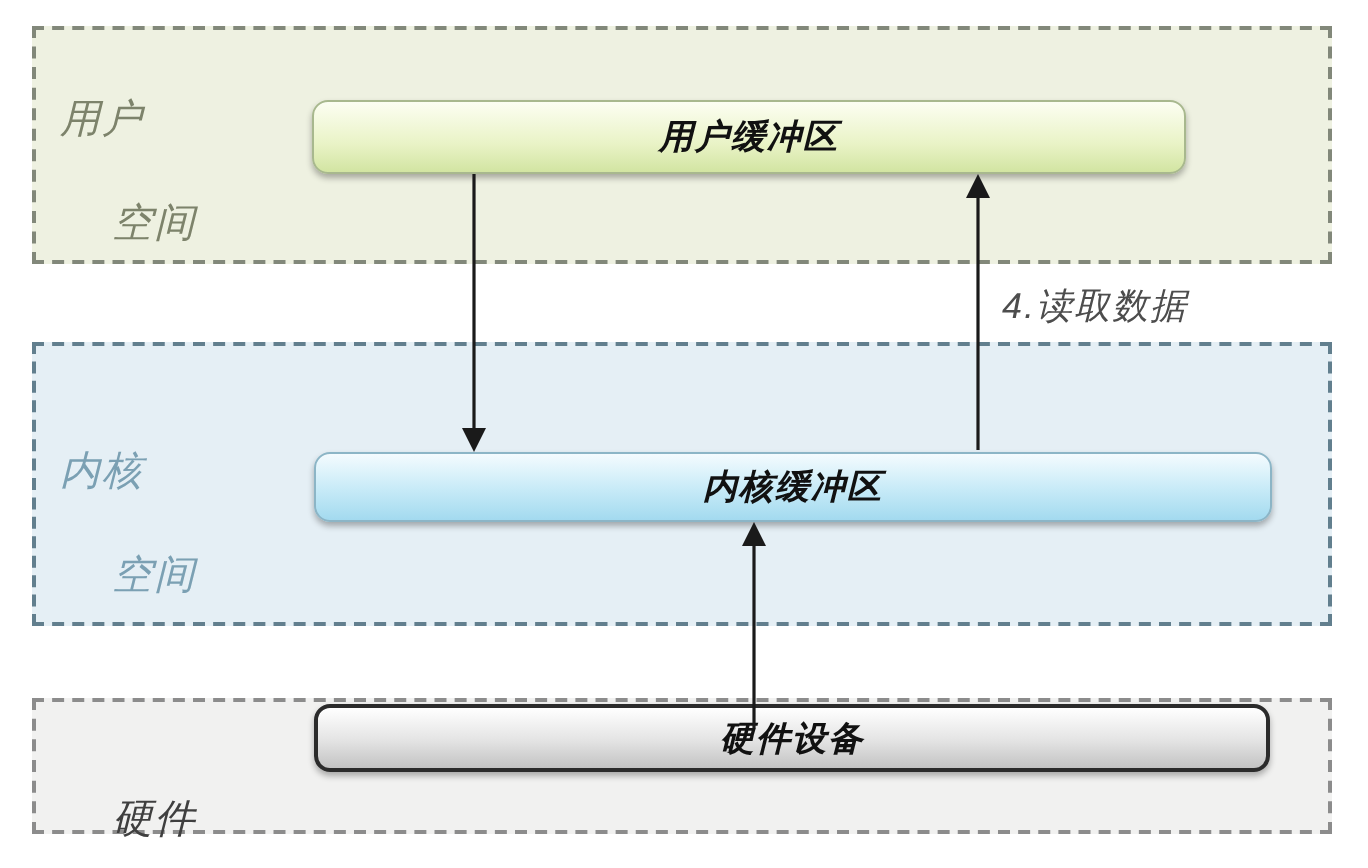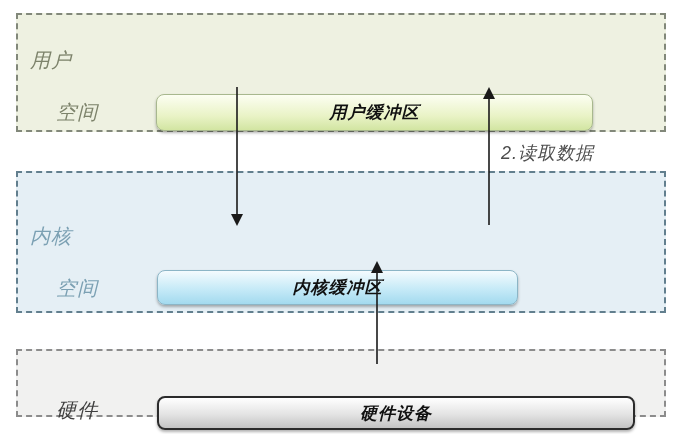--- a/index.html
+++ b/index.html
@@ -57,30 +57,29 @@
     box-sizing: border-box;
     border-radius: 8px;
     display: flex;
     align-items: center;
     justify-content: center;
     font-size: 17px;
     font-weight: 600;
     color: var(--box-text);
     letter-spacing: 1px;
     box-shadow: 0 2px 3px rgba(0,0,0,0.30);
-    margin-top: 44px;
   }
   .box-user {
     left: 156px; top: 50px; width: 437px; height: 37px;
     border: 1px solid var(--user-box-border);
     background: linear-gradient(to bottom,
       var(--user-box-top), var(--user-box-mid) 60%, var(--user-box-bottom));
   }
   .box-kernel {
-    left: 157px; top: 226px; width: 361px; height: 35px;
+    left: 157px; top: 226px; width: 479px; height: 35px;
     border: 1px solid var(--kernel-box-border);
     background: linear-gradient(to bottom,
       var(--kernel-box-top), var(--kernel-box-mid) 55%, var(--kernel-box-bottom));
   }
   .box-hw {
     left: 157px; top: 352px; width: 478px; height: 34px;
     border: 2px solid var(--hw-box-border);
     background: linear-gradient(to bottom,
       var(--hw-box-top), var(--hw-box-mid) 55%, var(--hw-box-bottom));
   }
@@ -141,15 +140,15 @@
     <line class="arrow-line" x1="237" y1="87" x2="237" y2="216"></line>
     <polygon class="arrow-head" points="231,214 243,214 237,226"></polygon>
 
     <line class="arrow-line" x1="489" y1="225" x2="489" y2="97"></line>
     <polygon class="arrow-head" points="483,99 495,99 489,87"></polygon>
 
     <line class="arrow-line" x1="377" y1="364" x2="377" y2="271"></line>
     <polygon class="arrow-head" points="371,273 383,273 377,261"></polygon>
   </svg>
 
-  <div class="arrow-label read">2.读取数据</div>
+  <div class="arrow-label read">4.读取数据</div>
 
 </div>
 
 </body></html>

